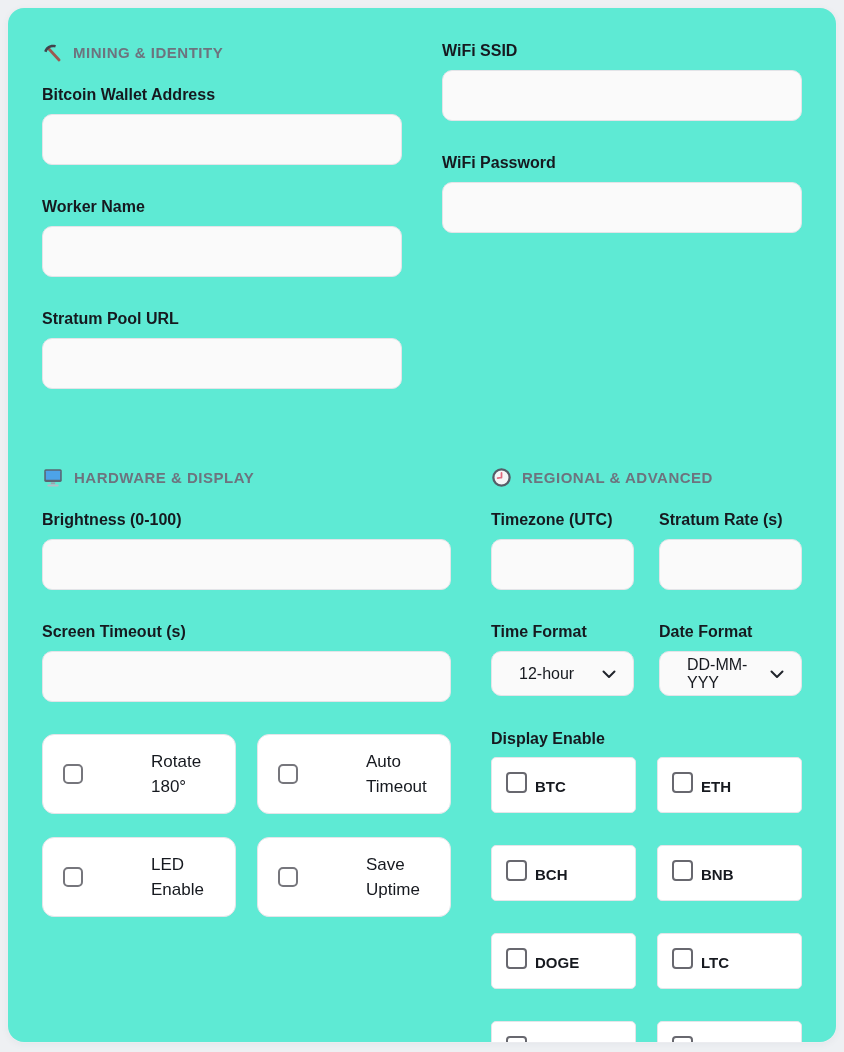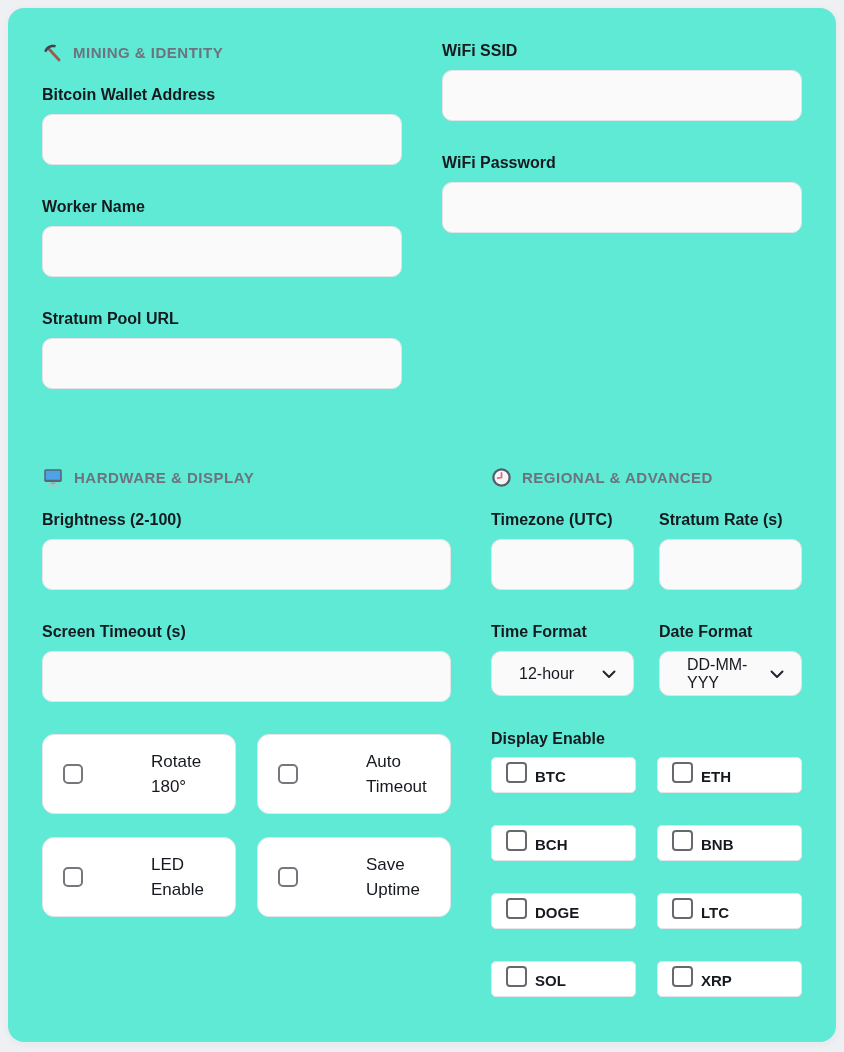--- a/index.html
+++ b/index.html
@@ -43,21 +43,21 @@
   }
   .cb{
     width:20px;height:20px;box-sizing:border-box;border:2px solid #76767c;
     border-radius:5px;background:#fff;flex-shrink:0;cursor:pointer;
   }
   .check-card .txt{font-size:17px;line-height:25px;color:#16191f;width:64px;margin-left:47px;}
   .coins-block{margin-top:2px;}
   .coins-label{font-size:16px;font-weight:600;color:#16191f;margin-bottom:9px;line-height:19px;}
   .coin-grid{display:grid;grid-template-columns:1fr 1fr;column-gap:21px;row-gap:32px;}
   .coin-card{
-    height:36px;box-sizing:border-box;border:1px solid #e4e5e9;border-radius:5px;
+    height:56px;box-sizing:border-box;border:1px solid #e4e5e9;border-radius:5px;
     background:#fff;display:flex;align-items:center;gap:8px;padding:0 14px;cursor:pointer;
   }
   .coin-card .cb{width:21px;height:21px;border-radius:4px;border-color:#68686f;margin-top:-5px;}
   .coin-card .txt{font-size:15px;font-weight:700;color:#16191f;margin-top:3px;}
 </style>
 </head>
 <body>
 
 <div class="card">
 
@@ -107,21 +107,21 @@
           <svg width="22" height="21" viewBox="0 0 24 24">
             <rect x="2" y="2.5" width="20" height="14.5" rx="1.8" fill="#5a6572"></rect>
             <rect x="3.8" y="4.3" width="16.4" height="10.2" rx="0.6" fill="#4da3e8"></rect>
             <rect x="9.5" y="17.5" width="5" height="2.2" fill="#9aa3ad"></rect>
             <rect x="5.5" y="20" width="13" height="2.2" rx="1.1" fill="#b7bec7"></rect>
           </svg>
         </span>
         <span class="section-title">HARDWARE &amp; DISPLAY</span>
       </div>
       <div class="field">
-        <div class="field-label">Brightness (2-100)</div>
+        <div class="field-label">Brightness (0-100)</div>
         <input class="text-input" type="text" value="" style="">
       </div>
       <div class="field" style="margin-bottom:0;">
         <div class="field-label">Screen Timeout (s)</div>
         <input class="text-input" type="text" value="" style="">
       </div>
       <div class="check-grid">
         <div class="check-card">
           <span class="cb"></span>
           <span class="txt">Rotate 180°</span>

